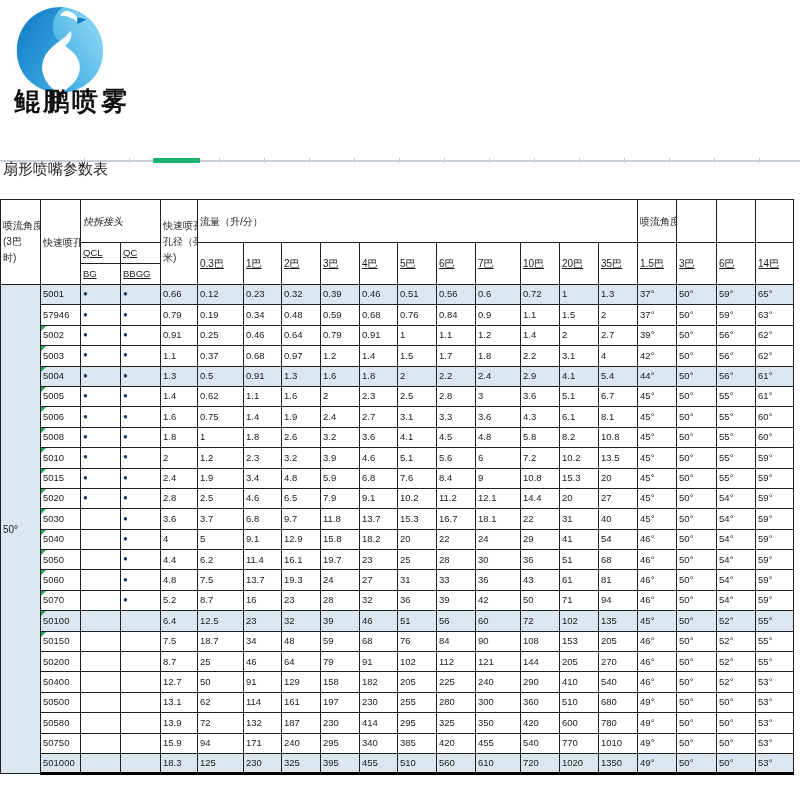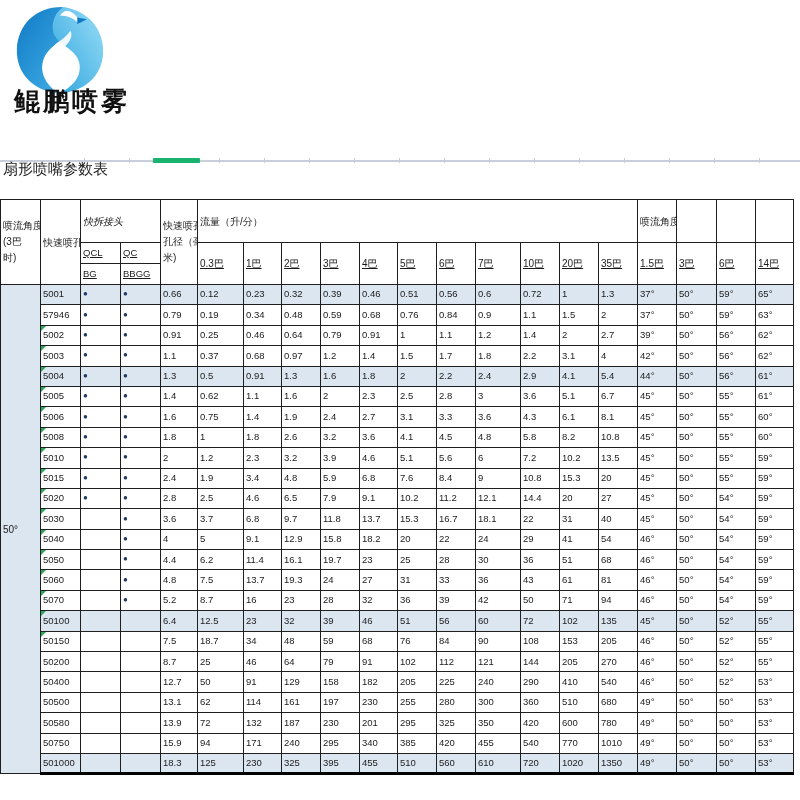--- a/index.html
+++ b/index.html
@@ -586,21 +586,21 @@
       </tr>
       <tr>
         <td class="code">50580</td>
         <td class="dot"></td>
         <td class="dot"></td>
         <td>13.9</td>
         <td>72</td>
         <td>132</td>
         <td>187</td>
         <td>230</td>
-        <td>201</td>
+        <td>414</td>
         <td>295</td>
         <td>325</td>
         <td>350</td>
         <td>420</td>
         <td>600</td>
         <td>780</td>
         <td>49°</td>
         <td>50°</td>
         <td>50°</td>
         <td>53°</td>

